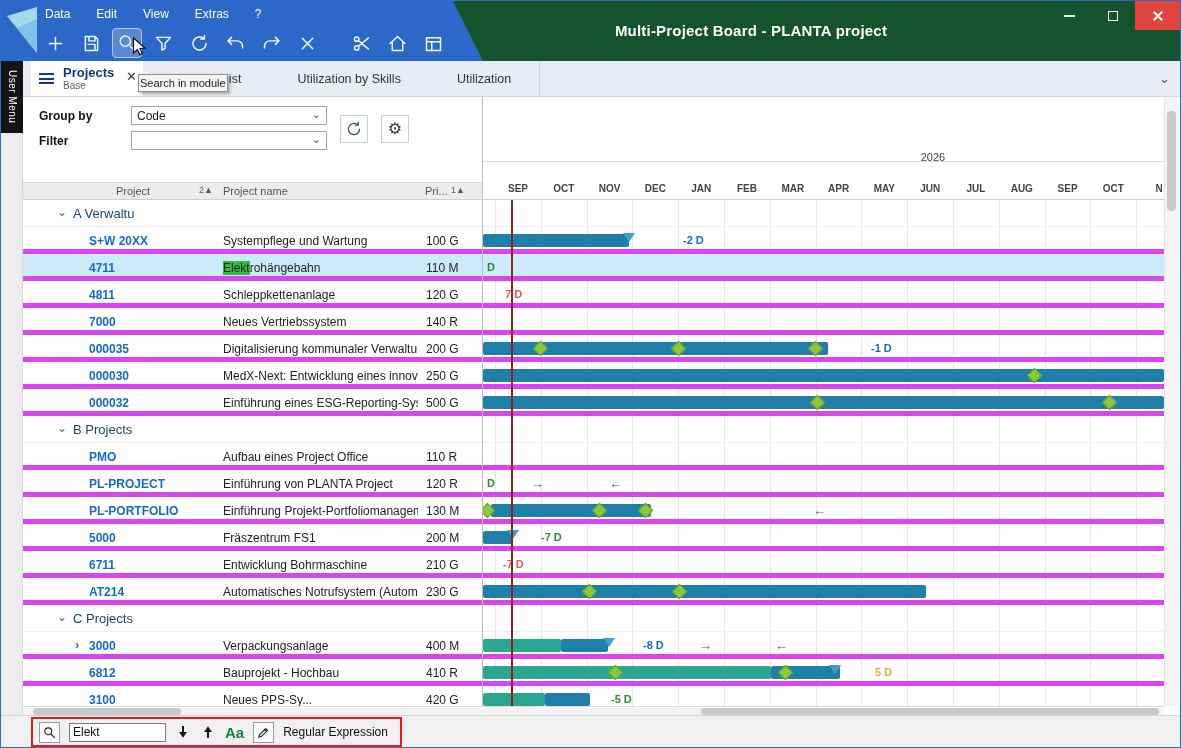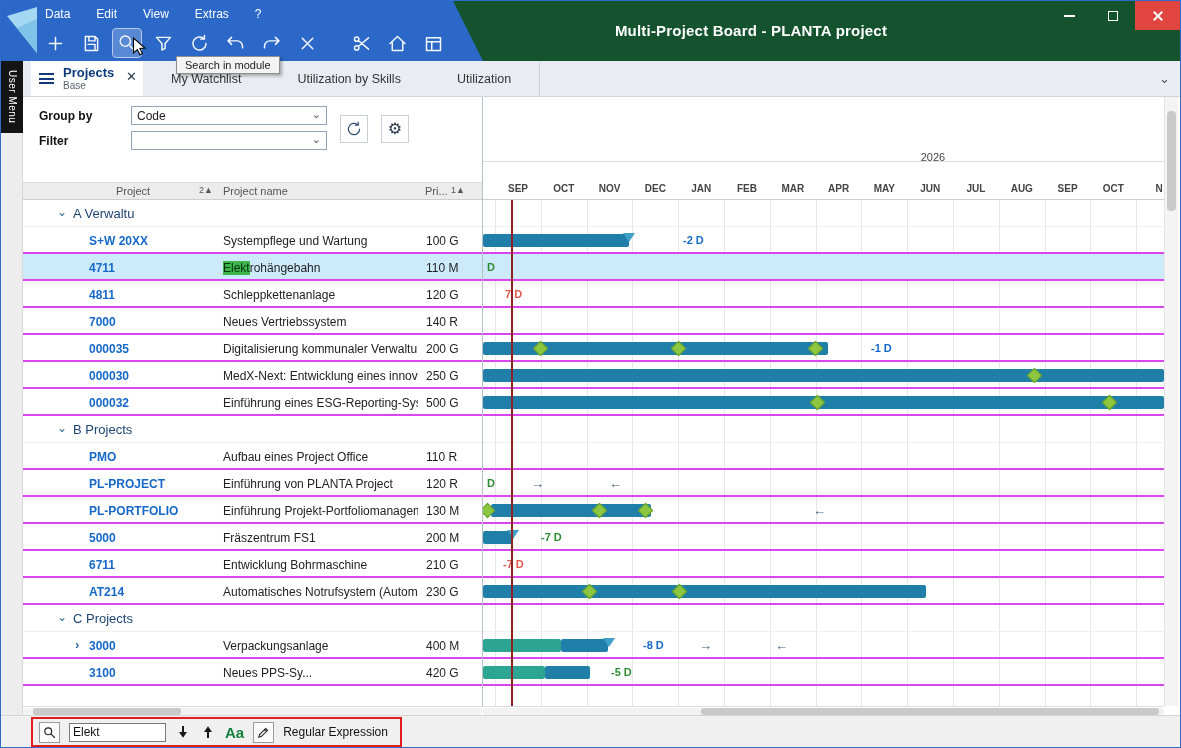--- a/index.html
+++ b/index.html
@@ -20,21 +20,21 @@
   .window-title{position:absolute;left:500px;top:21px;width:500px;text-align:center;color:#fff;font-size:15px;font-weight:bold;z-index:2;letter-spacing:.2px;}
   .win-controls{position:absolute;right:0;top:0;display:flex;z-index:3;}
   .win-btn{width:44px;height:29px;display:flex;align-items:center;justify-content:center;}
   .min-glyph{width:11px;height:2px;background:#fff;}
   .max-glyph{width:10px;height:10px;border:1.5px solid #fff;}
   .win-btn.close{width:45px;background:#e0453f;position:relative;}
   .close-glyph{position:relative;width:12px;height:12px;}
   .close-glyph:before,.close-glyph:after{content:"";position:absolute;left:5px;top:0;width:1.8px;height:12px;background:#fff;}
   .close-glyph:before{transform:rotate(45deg);} .close-glyph:after{transform:rotate(-45deg);}
 
-  .tooltip{position:absolute;left:137px;top:55px;background:#f4f4f4;border:1px solid #8f8f8f;box-shadow:2px 2px 3px rgba(0,0,0,.3);font-size:11px;color:#222;padding:2px 8px;z-index:40;white-space:nowrap;margin-left:38px;}
+  .tooltip{position:absolute;left:137px;top:73px;background:#f4f4f4;border:1px solid #8f8f8f;box-shadow:2px 2px 3px rgba(0,0,0,.3);font-size:11px;color:#222;padding:2px 1px;z-index:40;white-space:nowrap;}
   .cursor{position:absolute;left:131px;top:36px;z-index:41;}
 
   
   .tabbar{position:absolute;left:22px;top:60px;width:1159px;height:36px;background:#e9edf3;border-bottom:1px solid #ccd4dd;display:flex;align-items:stretch;}
   .active-tab{width:112px;margin-left:8px;background:#fff;position:relative;display:flex;align-items:center;padding-left:8px;}
   .hamburger{width:15px;height:11px;margin-right:9px;position:relative;}
   .hamburger span{position:absolute;left:0;width:15px;height:2px;background:#123a7a;}
   .hamburger span:nth-child(1){top:0;} .hamburger span:nth-child(2){top:4.5px;} .hamburger span:nth-child(3){top:9px;}
   .at-text{display:flex;flex-direction:column;}
   .at-title{font-weight:bold;color:#0e3b7c;font-size:13px;line-height:14px;}
@@ -62,21 +62,21 @@
   .hline198{position:absolute;left:22px;top:198px;width:1141px;height:1px;background:#cfcfcf;}
   .g-topline{position:absolute;left:482px;top:160px;width:681px;height:1px;background:#ddd;}
   .g-year{position:absolute;left:862px;top:150px;width:140px;text-align:center;font-size:11px;color:#444;}
   .months{position:absolute;left:482px;top:182px;width:681px;height:15px;overflow:hidden;}
   .month{position:absolute;top:0;width:46px;text-align:center;font-size:10px;font-weight:bold;color:#444;}
 
   
   .gridlines{position:absolute;left:482px;top:199px;width:681px;height:506px;overflow:hidden;z-index:0;}
   .gridline{position:absolute;top:0;width:1px;height:506px;background:#e4e6e8;}
   .rows{position:absolute;left:22px;top:199px;width:1141px;height:506px;overflow:hidden;z-index:1;}
-  .row{position:relative;height:27px;border-bottom:2px solid #d946ef;font-size:12px;}
+  .row{position:relative;height:27px;border-bottom:5px solid #d946ef;font-size:12px;}
   .row.sel{background:#cdeafb;}
   .row.group{border-bottom:1px solid #f0f0f0;}
   .grp-chev{position:absolute;left:34px;top:5px;color:#2e6da4;font-size:12px;}
   .grp-label{position:absolute;left:50px;top:6px;font-size:13px;color:#1c4473;}
   .expand{position:absolute;left:52px;top:5px;color:#2e6da4;font-size:13px;font-weight:bold;}
   .pid{position:absolute;left:66px;top:7px;font-weight:bold;color:#1668c9;}
   .pname{position:absolute;left:200px;top:7px;color:#222;white-space:nowrap;overflow:hidden;max-width:195px;}
   .match{background:#3cb54a;color:#09300f;}
   .pri{position:absolute;left:403px;top:7px;color:#222;}
   .gantt{position:absolute;left:460px;top:0;width:681px;height:27px;overflow:hidden;}
@@ -435,20 +435,33 @@
         <div class="gantt">
           <div class="bar green" style="left: 0px; width: 78px;"></div>
           <div class="bar blue" style="left: 78px; width: 47px;"></div>
           <div class="tri" style="left: 120px;"></div>
           <span class="garrow" style="left: 216px;">→</span>
           <span class="garrow" style="left: 292px;">←</span>
           <span class="glabel blue" style="left: 160px;">-8 D</span>
         </div>
       </div>
       <div class="row">
+        <span class="pid">6812</span>
+        <span class="pname">Bauprojekt - Hochbau</span>
+        <span class="pri">410 R</span>
+        <div class="gantt">
+          <div class="bar green" style="left: 0px; width: 288px;"></div>
+          <div class="bar blue" style="left: 288px; width: 69px;"></div>
+          <div class="diamond" style="left: 127px;"></div>
+          <div class="diamond" style="left: 297px;"></div>
+          <div class="tri" style="left: 346px;"></div>
+          <span class="glabel amber" style="left: 392px;">5 D</span>
+        </div>
+      </div>
+      <div class="row">
         <span class="pid">3100</span>
         <span class="pname">Neues PPS-Sy...</span>
         <span class="pri">420 G</span>
         <div class="gantt">
           <div class="bar green" style="left: 0px; width: 62px;"></div>
           <div class="bar blue" style="left: 62px; width: 45px;"></div>
           <span class="glabel green" style="left: 128px;">-5 D</span>
         </div>
       </div>
     </div>

